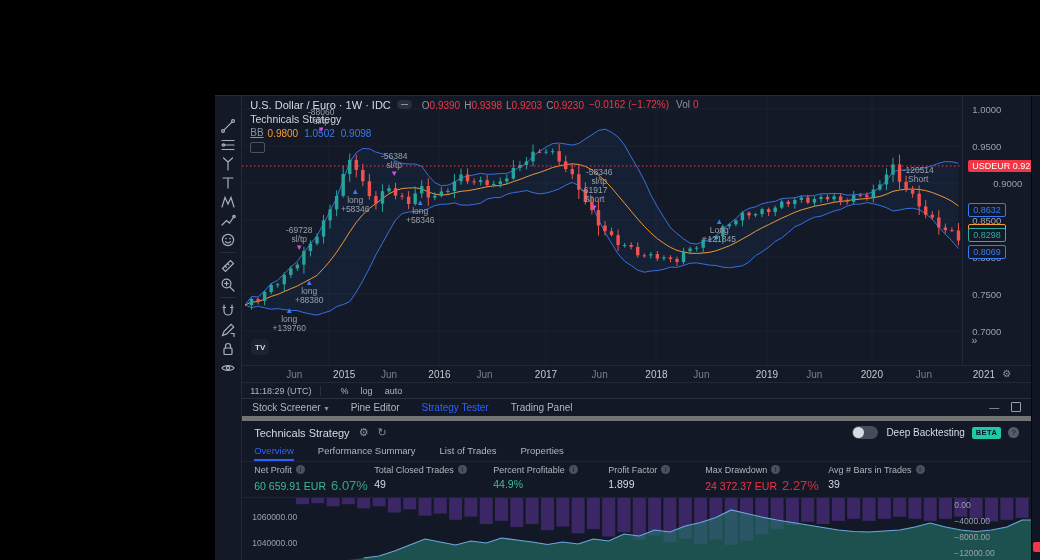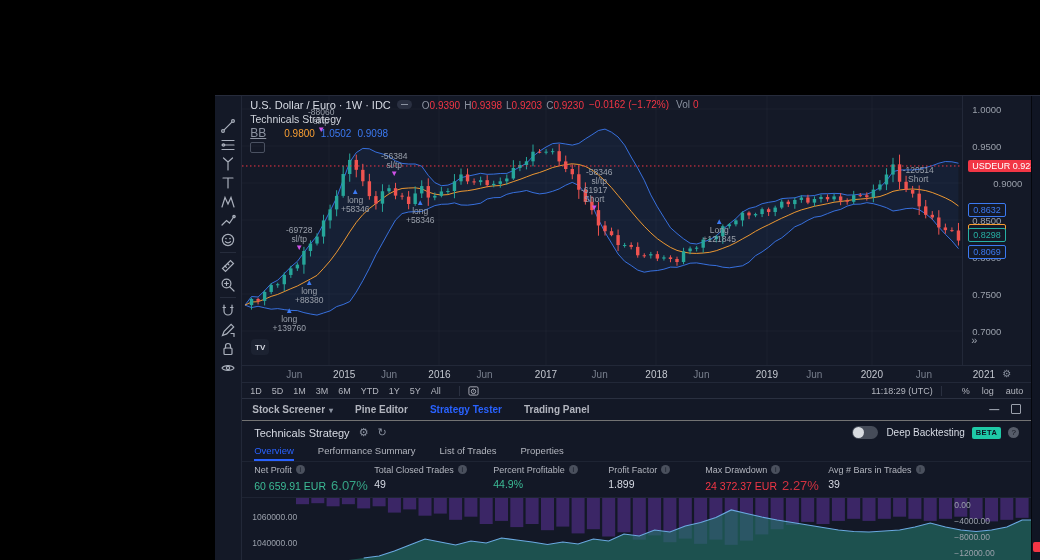--- a/index.html
+++ b/index.html
@@ -22,21 +22,21 @@
   .leg-row{display:flex;align-items:center;height:13px;margin-bottom:1px;white-space:nowrap;}
   .sym{color:#d6dae3;font-size:11px;cursor:pointer;}
   .leg-pill{display:inline-block;width:15px;height:9px;background:#2a3041;border-radius:5px;margin:0 6px;position:relative;cursor:pointer;}
   .leg-pill i{position:absolute;left:4px;top:4px;width:7px;height:1px;background:#8b92a0;}
   .ohlc span.k{color:#8b92a0;font-size:10px;margin-left:4px;}
   .ohlc span.v{color:#f23645;font-size:10px;}
   .chg{color:#f23645;font-size:10px;margin-left:5px;}
   .volk{color:#8b92a0;font-size:10px;margin-left:7px;}
   .volv{color:#f23645;font-size:10px;margin-left:3px;}
   .strat{color:#cfd3db;font-size:10.5px;}
-  .bb .bbk{color:#8b92a0;margin-right:18px;font-size:12px;text-decoration:underline;}
+  .bb .bbk{color:#8b92a0;margin-right:4px;font-size:10px;text-decoration:underline;}
   .bb span.b1{color:#f89e32;font-size:10px;margin-right:6px;}
   .bb span.b2{color:#3b79f1;font-size:10px;margin-right:6px;}
   .leg-box{width:13px;height:9px;border:1px solid #4a5161;border-radius:2px;margin-top:3px;cursor:pointer;}
   .tvlogo{position:absolute;left:9px;bottom:10px;width:18px;height:16px;background:#1c2231;border-radius:4px;color:#d6dae3;font-size:8px;font-weight:bold;display:flex;align-items:center;justify-content:center;cursor:pointer;}
   .paxis{position:absolute;right:0;top:0;width:69px;height:270px;border-left:1px solid #222838;box-sizing:border-box;cursor:ns-resize;}
   .ptick{position:absolute;left:9px;font-size:9.5px;color:#9aa0ab;transform:translateY(-50%);}
   .ppill{position:absolute;left:5px;font-size:9px;padding:1px 4px;border-radius:2px;transform:translateY(-50%);background:#141927;white-space:nowrap;}
   .gotoend{position:absolute;left:8px;top:238px;color:#9aa0ab;font-size:11px;cursor:pointer;}
   
   .taxis{position:relative;height:17px;border-top:1px solid #222838;box-sizing:border-box;cursor:ew-resize;}
@@ -47,21 +47,21 @@
   .tfbar{height:16px;border-top:1px solid #222838;box-sizing:border-box;display:flex;align-items:center;justify-content:space-between;padding:0 8px;}
   .tf-left{display:flex;align-items:center;}
   .tf-btn{font-size:9px;color:#b2b5be;margin-right:10px;cursor:pointer;}
   .vdiv{width:1px;height:10px;background:#2a3040;margin:0 8px;}
   .cal-icon{display:inline-block;cursor:pointer;}
   .tf-right{display:flex;align-items:center;}
   .clock{font-size:9px;color:#b2b5be;cursor:pointer;}
   .scale-btn{font-size:9px;color:#b2b5be;margin-left:12px;cursor:pointer;}
   
   .bpanel{height:162px;background:#131826;border-top:1px solid #2a3040;box-sizing:border-box;display:flex;flex-direction:column;}
-  .btabs{height:22px;display:flex;align-items:center;padding:0 10px;border-bottom:1px solid #737373;box-sizing:border-box;font-weight:bold;}
+  .btabs{height:22px;display:flex;align-items:center;padding:0 10px;border-bottom:5px solid #737373;box-sizing:border-box;}
   .btab{font-size:10px;color:#b2b5be;margin-right:22px;cursor:pointer;white-space:nowrap;}
   .btab.active{color:#2962ff;}
   .btab .caret{font-size:8px;color:#8b92a0;margin-left:4px;}
   .wctl{margin-left:auto;display:flex;align-items:center;}
   .wmin{color:#9aa0ab;font-size:10px;margin-right:12px;cursor:pointer;}
   .wmax{width:8px;height:8px;border:1.2px solid #9aa0ab;border-radius:1px;cursor:pointer;}
   .bheader{height:24px;display:flex;align-items:center;padding:0 12px;}
   .bh-title{font-size:11px;color:#d6dae3;}
   .bh-ic{color:#8b92a0;font-size:11px;margin-left:9px;cursor:pointer;}
   .bh-right{margin-left:auto;display:flex;align-items:center;}
@@ -530,37 +530,20 @@
           <div class="tlabel" style="left: 459.198px;">Jun</div>
           <div class="tlabel major" style="left: 524.685px;">2019</div>
           <div class="tlabel" style="left: 572.025px;">Jun</div>
           <div class="tlabel major" style="left: 629.622px;">2020</div>
           <div class="tlabel" style="left: 681.696px;">Jun</div>
           <div class="tlabel major" style="left: 741.66px;">2021</div>
           <div class="gear">⚙</div>
         </div>
 
       <div class="tfbar">
-        <div class="tf-left" id="tfleft">
-            <span class="tf-btn">1D</span>
-            <span class="tf-btn">5D</span>
-            <span class="tf-btn">1M</span>
-            <span class="tf-btn">3M</span>
-            <span class="tf-btn">6M</span>
-            <span class="tf-btn">YTD</span>
-            <span class="tf-btn">1Y</span>
-            <span class="tf-btn">5Y</span>
-            <span class="tf-btn">All</span>
-            <span class="vdiv"></span>
-            <span class="cal-icon"><svg width="11" height="11" viewBox="0 0 12 12" stroke="#b2b5be" stroke-width="1" fill="none">
-                <rect x="1" y="2" width="10" height="9" rx="1.5"></rect>
-                <circle cx="6" cy="7" r="2.4"></circle>
-                <line x1="6" y1="6" x2="6" y2="7.2"></line>
-              </svg></span>
-          </div>
         <div class="tf-right">
           <span class="clock">11:18:29 (UTC)</span>
           <span class="vdiv"></span>
           <span class="scale-btn">%</span>
           <span class="scale-btn">log</span>
           <span class="scale-btn">auto</span>
         </div>
       </div>
 
       <div class="bpanel">

